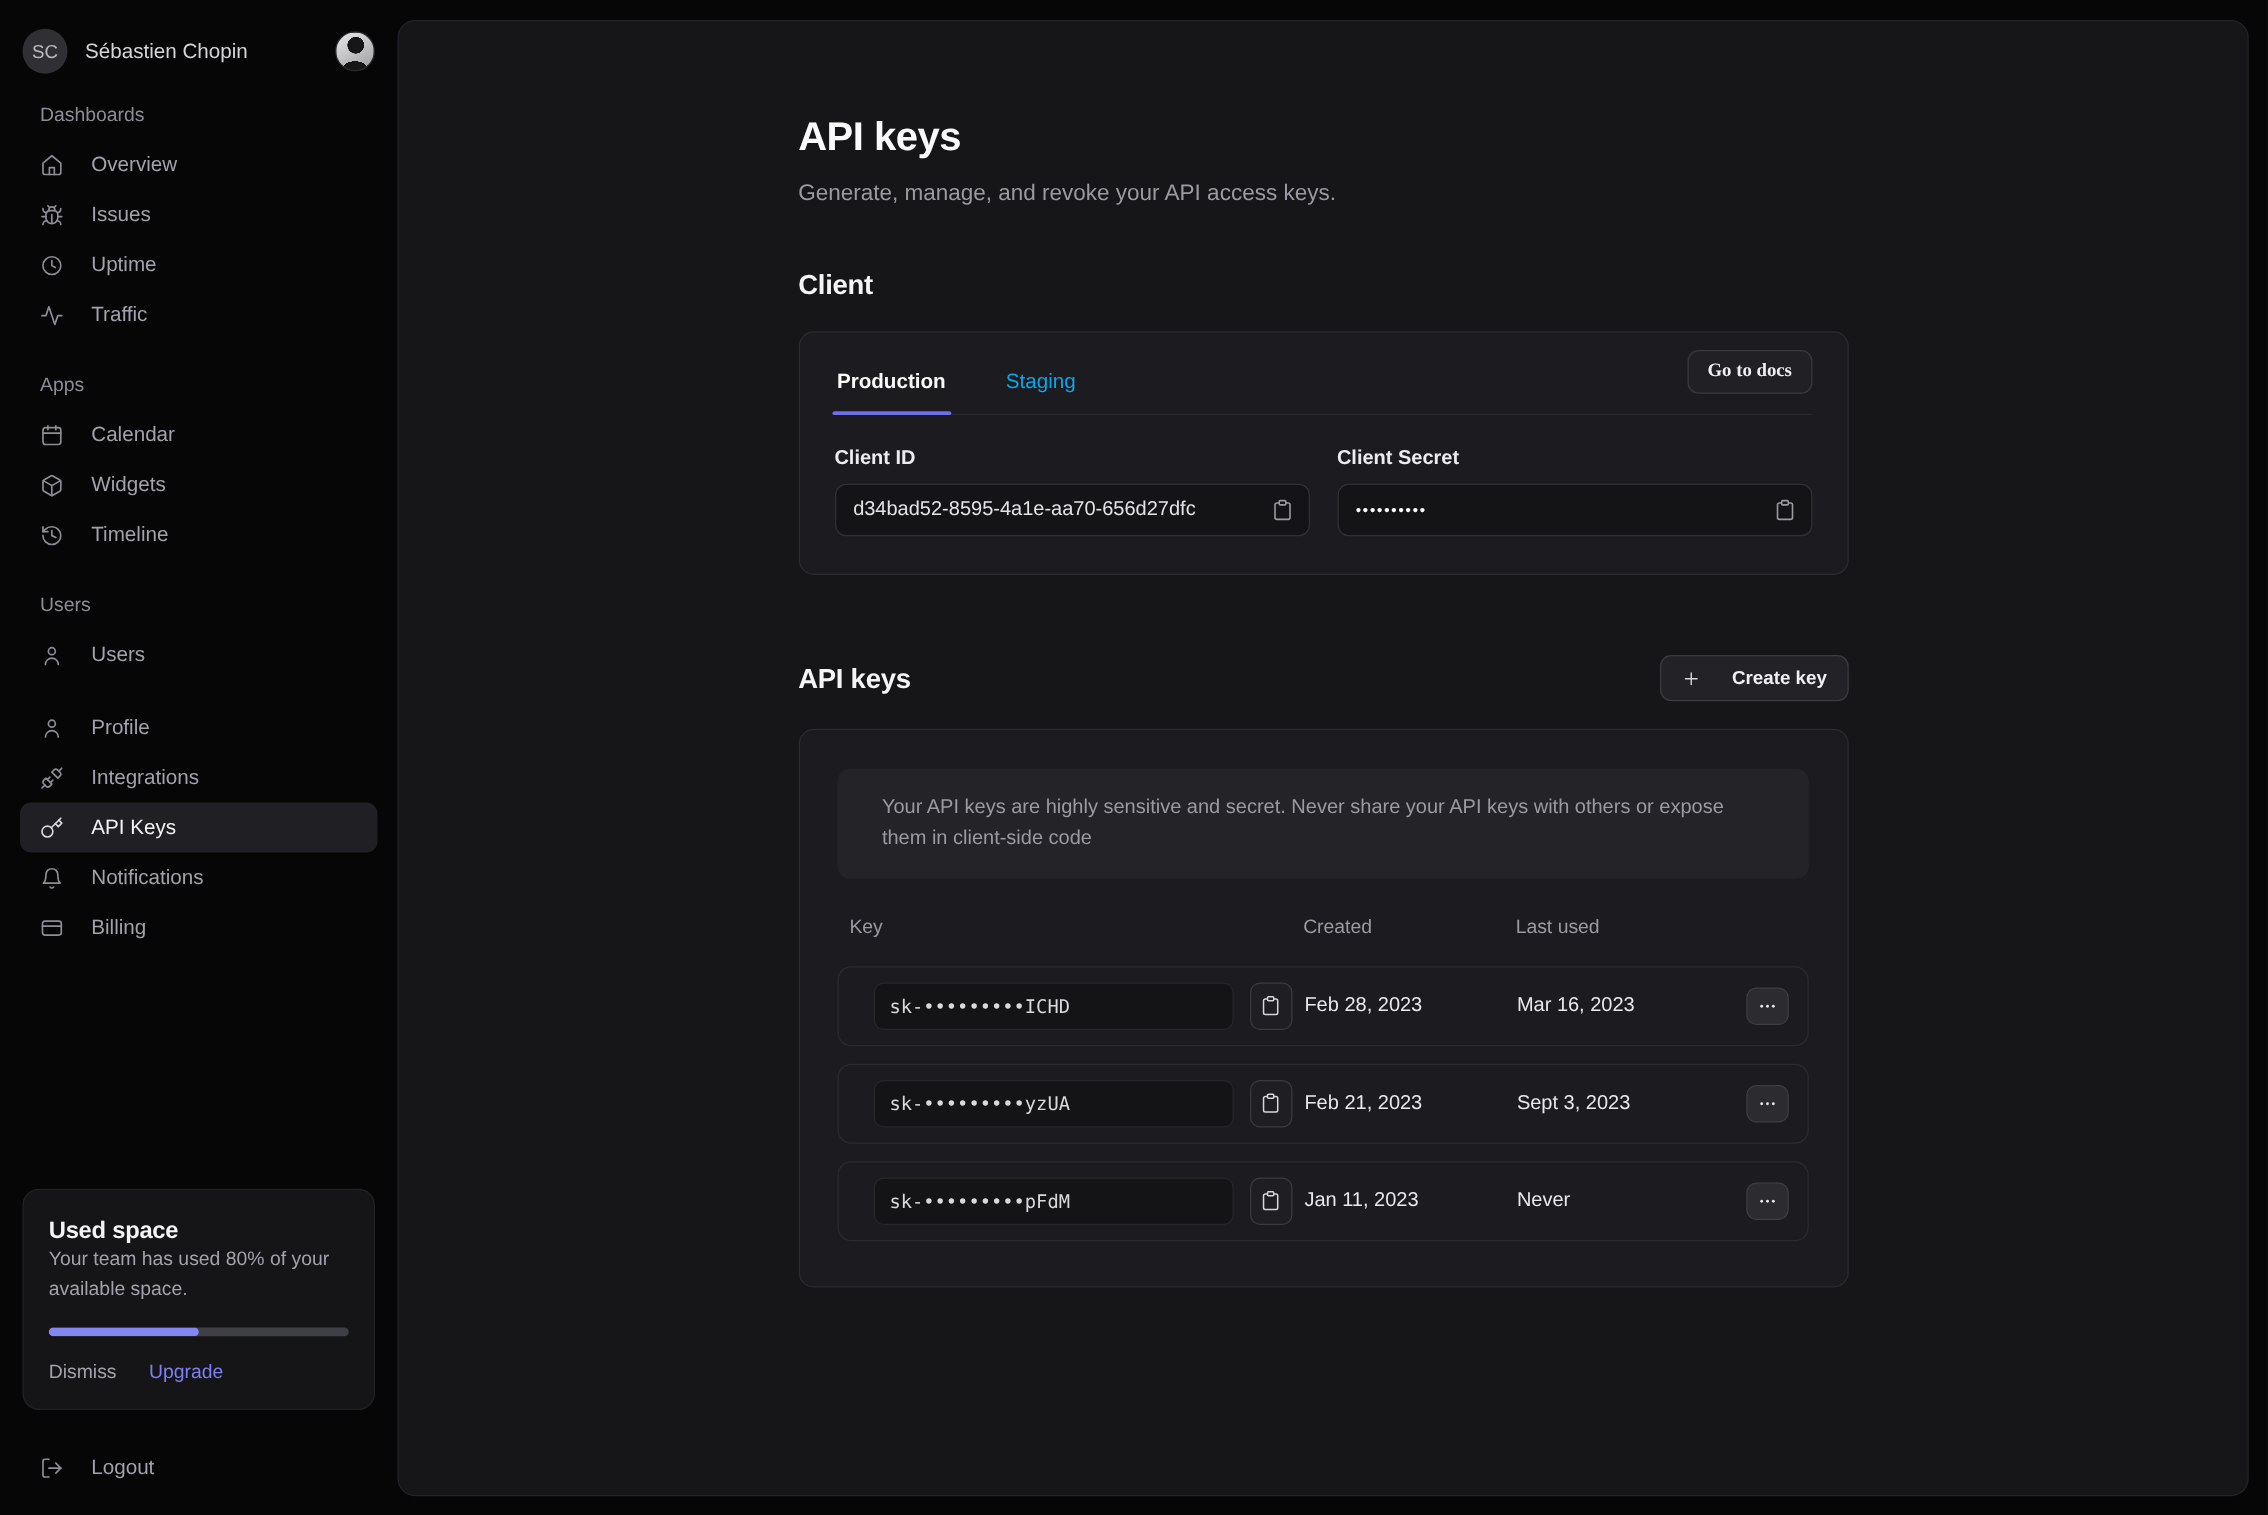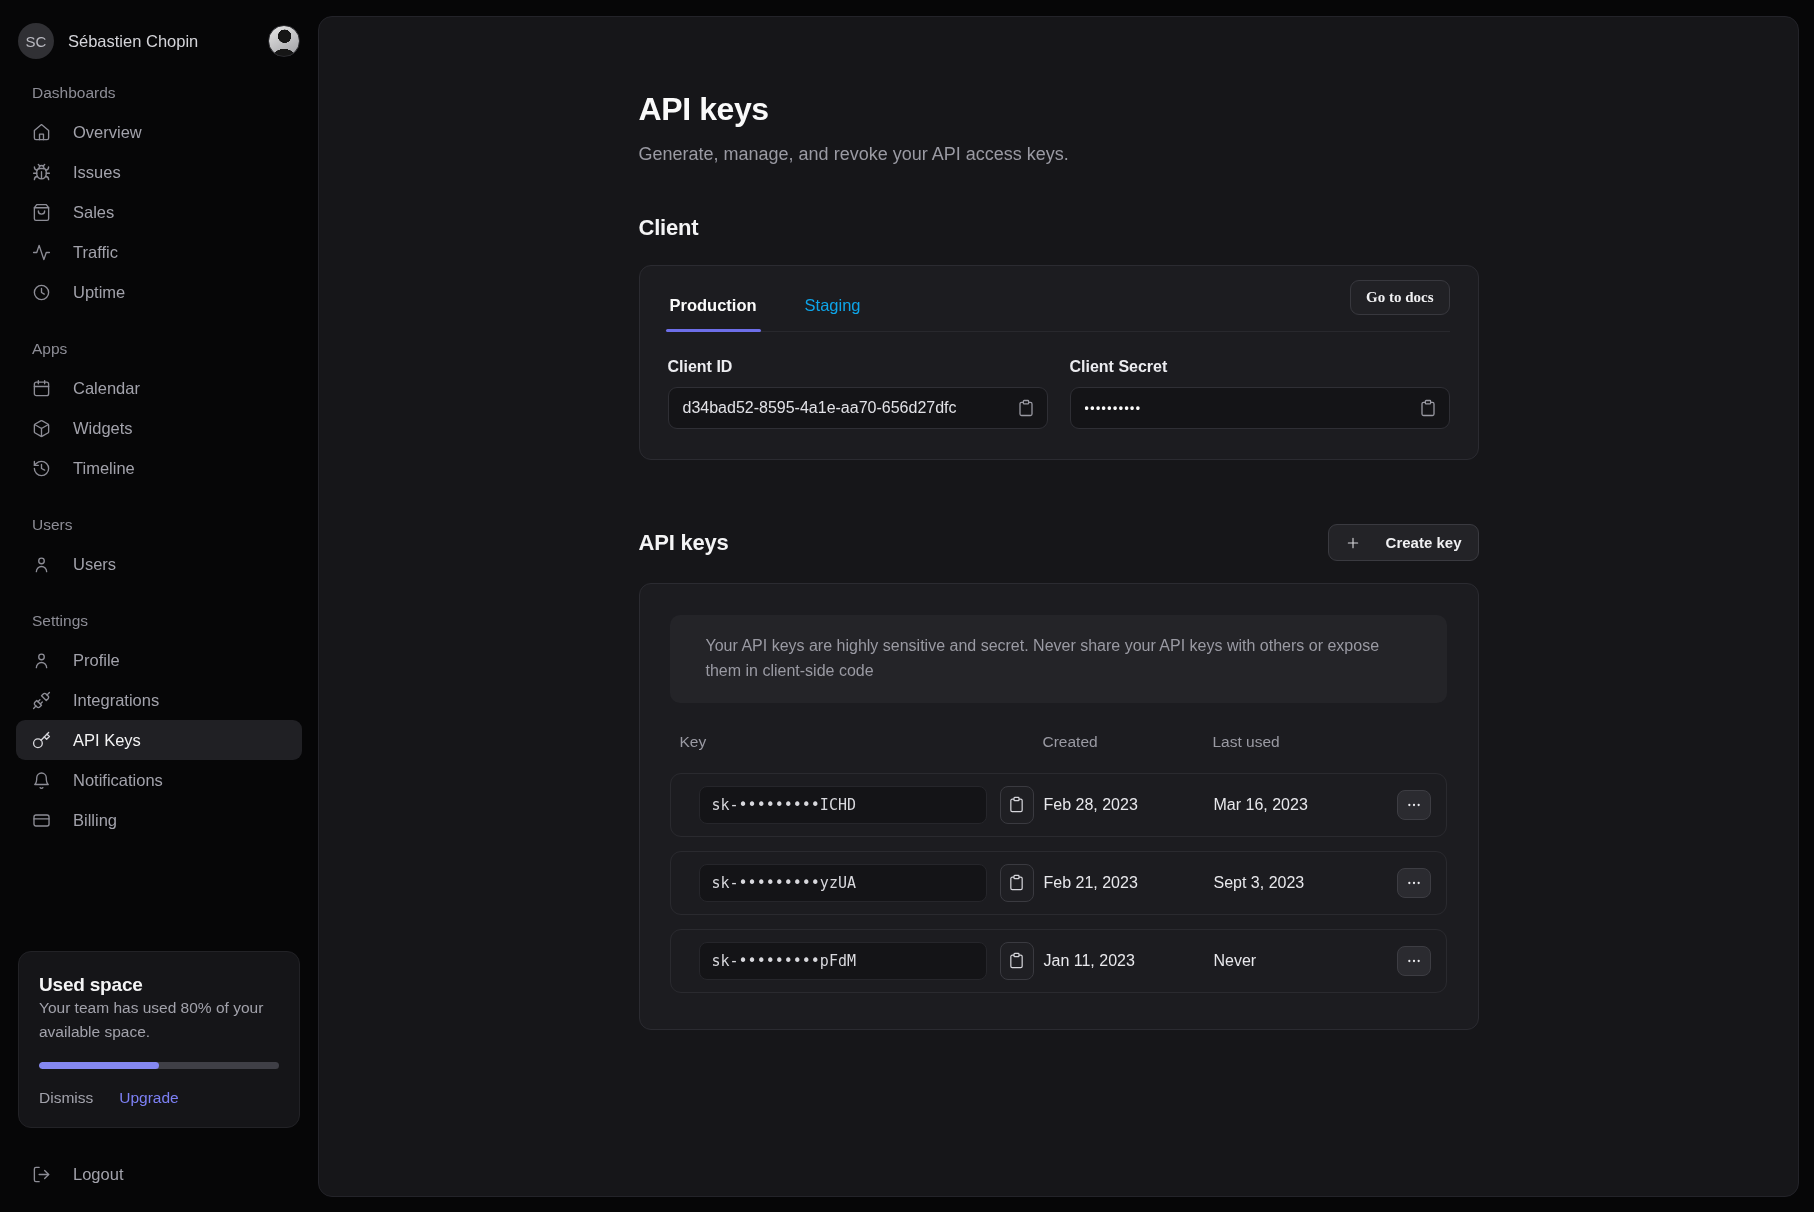--- a/index.html
+++ b/index.html
@@ -256,35 +256,29 @@
         <span class="nav-label">Overview</span>
       </div>
       <div class="nav-item">
         <svg class="ic">
             <use href="#i-bug"></use>
           </svg>
         <span class="nav-label">Issues</span>
       </div>
       <div class="nav-item">
         <svg class="ic">
-            <use href="#i-bag"></use>
-          </svg>
-        <span class="nav-label">Sales</span>
+            <use href="#i-clock"></use>
+          </svg>
+        <span class="nav-label">Uptime</span>
       </div>
       <div class="nav-item">
         <svg class="ic">
             <use href="#i-activity"></use>
           </svg>
         <span class="nav-label">Traffic</span>
-      </div>
-      <div class="nav-item">
-        <svg class="ic">
-            <use href="#i-clock"></use>
-          </svg>
-        <span class="nav-label">Uptime</span>
       </div>
     </div>
 
     <div class="nav-section">
       <div class="nav-heading">Apps</div>
       <div class="nav-item">
         <svg class="ic">
             <use href="#i-calendar"></use>
           </svg>
         <span class="nav-label">Calendar</span>
@@ -307,21 +301,20 @@
       <div class="nav-heading">Users</div>
       <div class="nav-item">
         <svg class="ic">
             <use href="#i-user"></use>
           </svg>
         <span class="nav-label">Users</span>
       </div>
     </div>
 
     <div class="nav-section">
-      <div class="nav-heading">Settings</div>
       <div class="nav-item">
         <svg class="ic">
             <use href="#i-user"></use>
           </svg>
         <span class="nav-label">Profile</span>
       </div>
       <div class="nav-item">
         <svg class="ic">
             <use href="#i-plug"></use>
           </svg>

